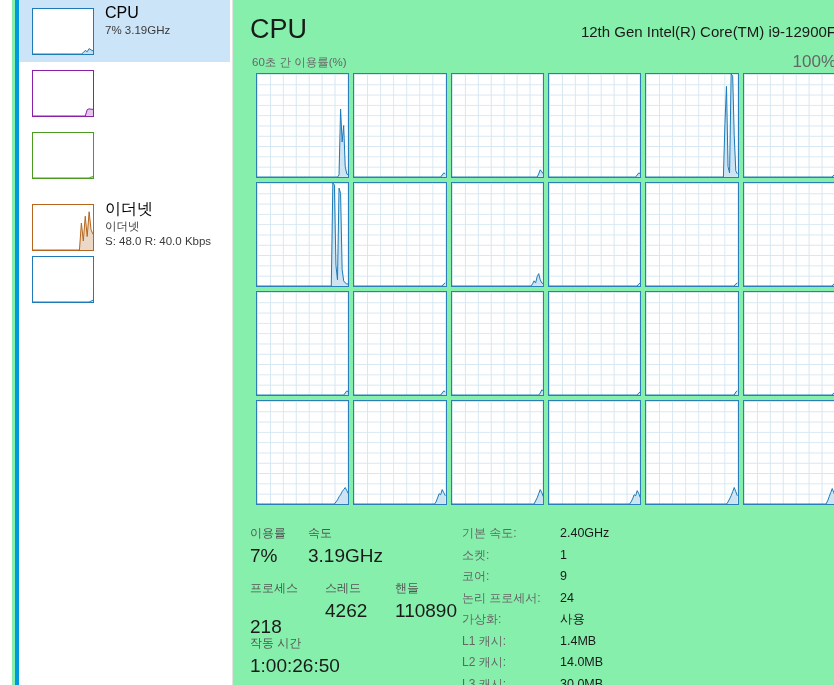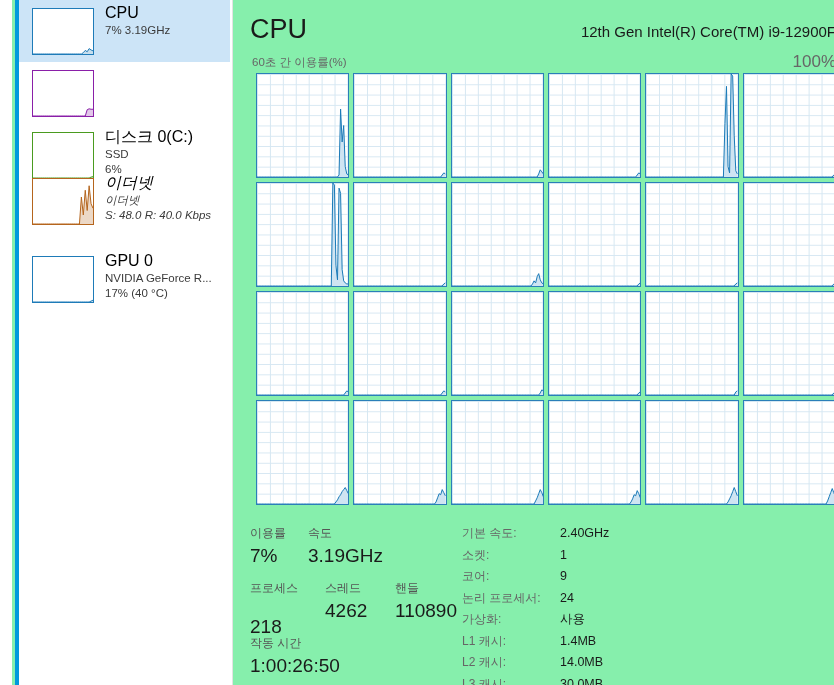--- a/index.html
+++ b/index.html
@@ -132,50 +132,40 @@
               </svg></div>
           </div>
         </div>
         <div class="res-item" style="top: 124px;">
           <div class="thumb" style="border-color: rgb(74, 155, 31);">
             <div class="spark"><svg viewBox="0 0 60 45" preserveAspectRatio="none">
                 <path d="M0.00,45.00 L1.94,45.00 L3.87,45.00 L5.81,45.00 L7.74,45.00 L9.68,45.00 L11.61,45.00 L13.55,45.00 L15.48,45.00 L17.42,45.00 L19.35,45.00 L21.29,45.00 L23.23,45.00 L25.16,45.00 L27.10,45.00 L29.03,45.00 L30.97,45.00 L32.90,45.00 L34.84,45.00 L36.77,45.00 L38.71,45.00 L40.65,45.00 L42.58,45.00 L44.52,45.00 L46.45,45.00 L48.39,45.00 L50.32,45.00 L52.26,45.00 L54.19,45.00 L56.13,45.00 L58.06,44.10 L60.00,43.65 L60.00,45.00 L0,45.00 Z" fill="rgba(74,155,31,0.25)" stroke="none"></path>
                 <path d="M0.00,45.00 L1.94,45.00 L3.87,45.00 L5.81,45.00 L7.74,45.00 L9.68,45.00 L11.61,45.00 L13.55,45.00 L15.48,45.00 L17.42,45.00 L19.35,45.00 L21.29,45.00 L23.23,45.00 L25.16,45.00 L27.10,45.00 L29.03,45.00 L30.97,45.00 L32.90,45.00 L34.84,45.00 L36.77,45.00 L38.71,45.00 L40.65,45.00 L42.58,45.00 L44.52,45.00 L46.45,45.00 L48.39,45.00 L50.32,45.00 L52.26,45.00 L54.19,45.00 L56.13,45.00 L58.06,44.10 L60.00,43.65" fill="none" stroke="#4a9b1f" stroke-width="1" vector-effect="non-scaling-stroke"></path>
               </svg></div>
           </div>
-          <div class="res-text">
-            <div class="res-title">디스크 0(C:)</div>
-            <div class="res-sub">SSD</div>
-            <div class="res-sub">6%</div>
-          </div>
-        </div>
-        <div class="res-item" style="top: 170px; font-style: italic;">
+        </div>
+        <div class="res-item" style="top: 196px;">
           <div class="thumb" style="border-color: rgb(181, 101, 29);">
             <div class="spark"><svg viewBox="0 0 60 45" preserveAspectRatio="none">
                 <path d="M0.00,45.00 L1.94,45.00 L3.87,45.00 L5.81,45.00 L7.74,45.00 L9.68,45.00 L11.61,45.00 L13.55,45.00 L15.48,45.00 L17.42,45.00 L19.35,45.00 L21.29,45.00 L23.23,45.00 L25.16,45.00 L27.10,45.00 L29.03,45.00 L30.97,45.00 L32.90,45.00 L34.84,45.00 L36.77,45.00 L38.71,45.00 L40.65,45.00 L42.58,45.00 L44.52,45.00 L46.45,45.00 L48.39,18.00 L50.32,36.00 L52.26,11.25 L54.19,31.50 L56.13,6.75 L58.06,24.75 L60.00,29.25 L60.00,45.00 L0,45.00 Z" fill="rgba(181,101,29,0.25)" stroke="none"></path>
                 <path d="M0.00,45.00 L1.94,45.00 L3.87,45.00 L5.81,45.00 L7.74,45.00 L9.68,45.00 L11.61,45.00 L13.55,45.00 L15.48,45.00 L17.42,45.00 L19.35,45.00 L21.29,45.00 L23.23,45.00 L25.16,45.00 L27.10,45.00 L29.03,45.00 L30.97,45.00 L32.90,45.00 L34.84,45.00 L36.77,45.00 L38.71,45.00 L40.65,45.00 L42.58,45.00 L44.52,45.00 L46.45,45.00 L48.39,18.00 L50.32,36.00 L52.26,11.25 L54.19,31.50 L56.13,6.75 L58.06,24.75 L60.00,29.25" fill="none" stroke="#b5651d" stroke-width="1" vector-effect="non-scaling-stroke"></path>
               </svg></div>
           </div>
           <div class="res-text">
             <div class="res-title">이더넷</div>
             <div class="res-sub">이더넷</div>
             <div class="res-sub">S: 48.0 R: 40.0 Kbps</div>
           </div>
         </div>
         <div class="res-item" style="top: 248px;">
           <div class="thumb" style="border-color: rgb(30, 123, 184);">
             <div class="spark"><svg viewBox="0 0 60 45" preserveAspectRatio="none">
                 <path d="M0.00,45.00 L1.94,45.00 L3.87,45.00 L5.81,45.00 L7.74,45.00 L9.68,45.00 L11.61,45.00 L13.55,45.00 L15.48,45.00 L17.42,45.00 L19.35,45.00 L21.29,45.00 L23.23,45.00 L25.16,45.00 L27.10,45.00 L29.03,45.00 L30.97,45.00 L32.90,45.00 L34.84,45.00 L36.77,45.00 L38.71,45.00 L40.65,45.00 L42.58,45.00 L44.52,45.00 L46.45,45.00 L48.39,45.00 L50.32,45.00 L52.26,45.00 L54.19,45.00 L56.13,45.00 L58.06,44.10 L60.00,43.20 L60.00,45.00 L0,45.00 Z" fill="rgba(30,123,184,0.25)" stroke="none"></path>
                 <path d="M0.00,45.00 L1.94,45.00 L3.87,45.00 L5.81,45.00 L7.74,45.00 L9.68,45.00 L11.61,45.00 L13.55,45.00 L15.48,45.00 L17.42,45.00 L19.35,45.00 L21.29,45.00 L23.23,45.00 L25.16,45.00 L27.10,45.00 L29.03,45.00 L30.97,45.00 L32.90,45.00 L34.84,45.00 L36.77,45.00 L38.71,45.00 L40.65,45.00 L42.58,45.00 L44.52,45.00 L46.45,45.00 L48.39,45.00 L50.32,45.00 L52.26,45.00 L54.19,45.00 L56.13,45.00 L58.06,44.10 L60.00,43.20" fill="none" stroke="#1e7bb8" stroke-width="1" vector-effect="non-scaling-stroke"></path>
               </svg></div>
-          </div>
-          <div class="res-text">
-            <div class="res-title">GPU 0</div>
-            <div class="res-sub">NVIDIA GeForce R...</div>
-            <div class="res-sub">17% (40 °C)</div>
           </div>
         </div>
       </div>
   </div>
   <div class="side-divider"></div>
 
   <div class="main">
     <div class="main-title">CPU</div>
     <div class="cpu-model">12th Gen Intel(R) Core(TM) i9-12900F</div>
     <div class="graph-caption">60초 간 이용률(%)</div>

